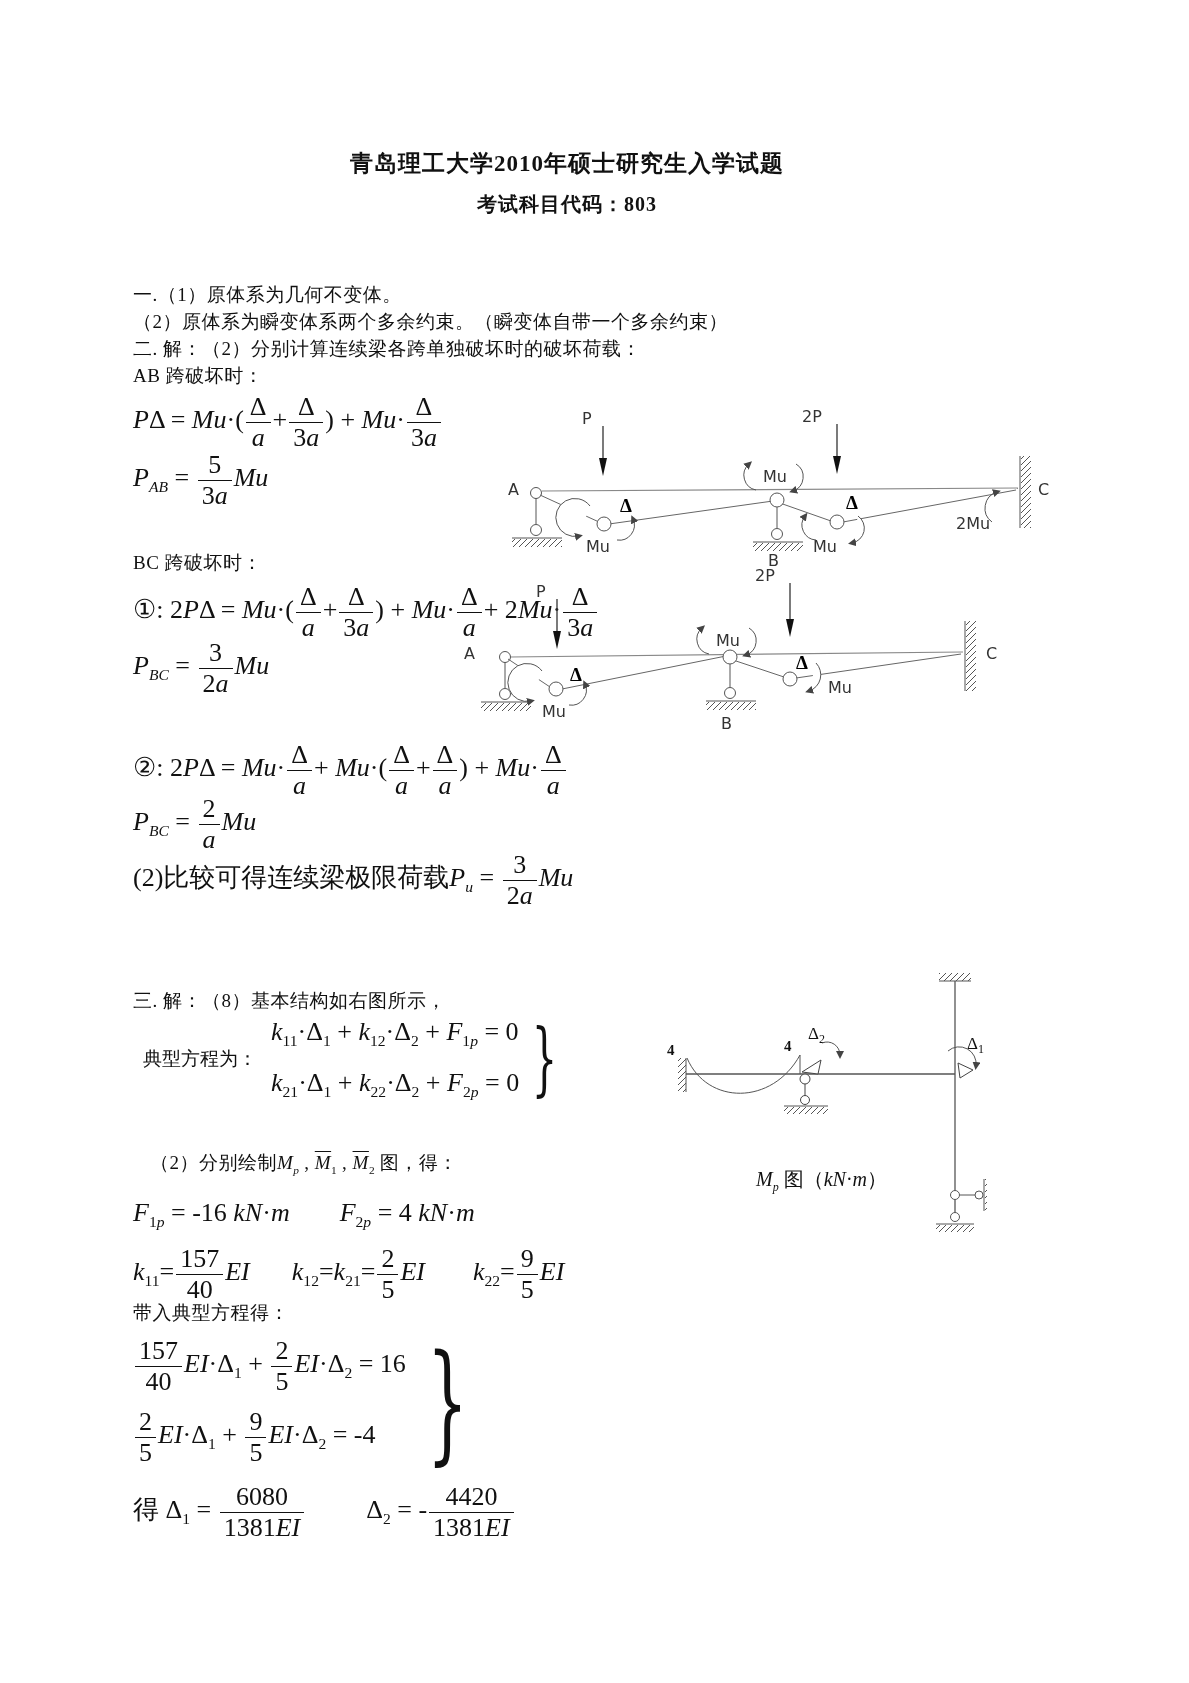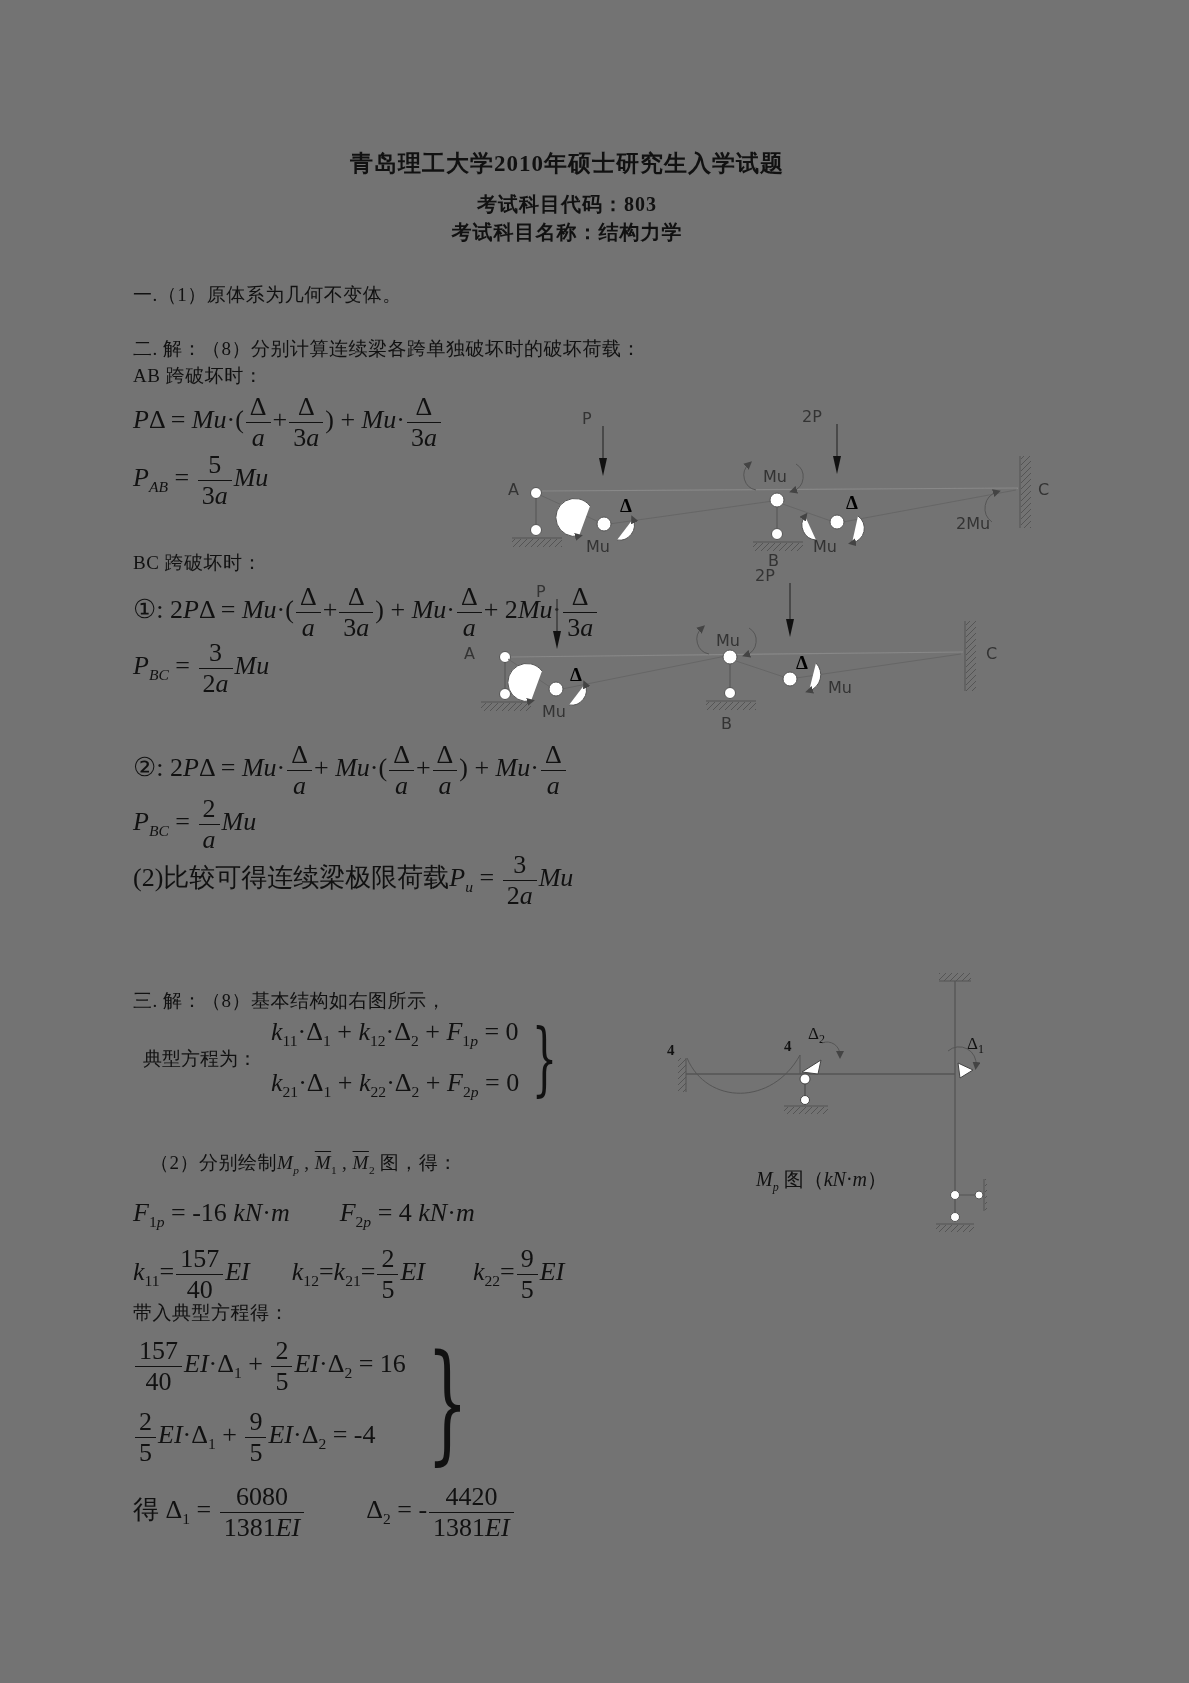--- a/index.html
+++ b/index.html
@@ -1,16 +1,16 @@
 <!DOCTYPE html>
 <html><head>
 <meta charset="utf-8">
 <style>
   html,body{margin:0;padding:0;background:#888;}
-  .page{position:relative;width:1189px;height:1683px;margin:0 auto;background:#737373;
+  .page{position:relative;width:1189px;height:1683px;margin:0 auto;background:#ffffff;
         font-family:"Liberation Serif","DejaVu Serif",serif;color:#111;overflow:hidden;}
   .abs{position:absolute;}
   .center{text-align:center;}
   .title{font-size:23px;font-weight:bold;letter-spacing:1px;}
   .subhead{font-size:20px;font-weight:bold;letter-spacing:1px;}
   .cn{font-size:19px;letter-spacing:0.5px;white-space:nowrap;}
   .math{font-size:26px;white-space:nowrap;}
   .math sub, .cn sub{font-size:0.6em;letter-spacing:0;text-align:center;}
   .mit{font-style:italic;}
   .frac{display:inline-flex;flex-direction:column;text-align:center;vertical-align:middle;
@@ -33,24 +33,24 @@
   svg text.num{font-family:"Liberation Serif",serif;font-weight:bold;font-size:15px;fill:#111;}
   svg text.dsub{font-family:"Liberation Serif",serif;font-size:17px;fill:#111;}
 </style>
 </head>
 <body>
 
 <div class="page">
 
   <div class="abs center title" style="left:0;top:148px;width:1134px;">青岛理工大学2010年硕士研究生入学试题</div>
   <div class="abs center subhead" style="left:0;top:191px;width:1134px;">考试科目代码：803</div>
-  <div class="abs center subhead" style="left:0;top:219px;width:1134px;">考试科目名称：结构力学</div>
 
   <div class="abs cn" style="left:133px;top:282px;">一.（1）原体系为几何不变体。</div>
-  <div class="abs cn" style="left:133px;top:336px;">二. 解：（8）分别计算连续梁各跨单独破坏时的破坏荷载：</div>
+  <div class="abs cn" style="left:133px;top:309px;">（2）原体系为瞬变体系两个多余约束。（瞬变体自带一个多余约束）</div>
+  <div class="abs cn" style="left:133px;top:336px;">二. 解：（2）分别计算连续梁各跨单独破坏时的破坏荷载：</div>
   <div class="abs cn" style="left:133px;top:363px;">AB 跨破坏时：</div>
 
   <div class="abs math" style="left:133px;top:392px;"><span><span class="mit">P</span>Δ = <span class="mit">Mu</span>·(</span><span class="frac">
         <span class="fn">Δ</span>
         <span class="fd"><span class="mit">a</span></span>
       </span><span>+</span><span class="frac">
         <span class="fn">Δ</span>
         <span class="fd">3<span class="mit">a</span></span>
       </span><span>) + <span class="mit">Mu</span>·</span><span class="frac">
         <span class="fn">Δ</span>

